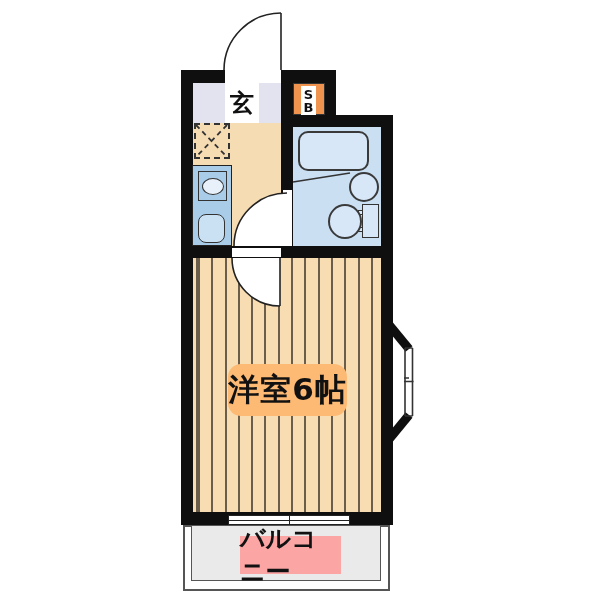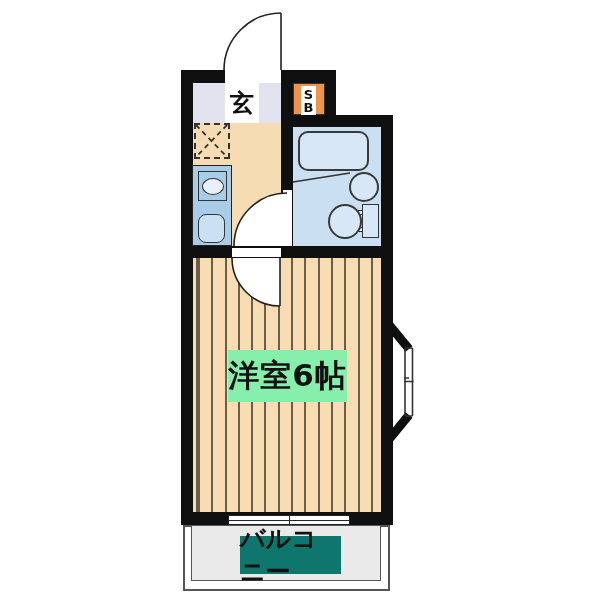--- a/index.html
+++ b/index.html
@@ -45,31 +45,31 @@
   
   .tub{left:298px;top:131px;width:71px;height:40px;border:2px solid #3a3a3a;border-radius:10px;background:#d7e7f8;}
   .basin{left:349px;top:172px;width:30px;height:30px;border:2px solid #3a3a3a;border-radius:50%;background:#d7e7f8;}
   .tank{left:362px;top:204px;width:17px;height:34px;border:1.5px solid #333;background:#d7e7f8;}
   .hinge1{left:358px;top:210px;width:5px;height:5px;border:1px solid #333;background:#d7e7f8;}
   .hinge2{left:358px;top:227px;width:5px;height:5px;border:1px solid #333;background:#d7e7f8;}
   .bowl{left:328px;top:204px;width:34px;height:35px;border:2px solid #3a3a3a;border-radius:50%;background:#d7e7f8;}
   
   .balc-outer{left:183px;top:525px;width:207px;height:66px;border:2px solid #555;background:#ffffff;}
   .balc-inner{left:191px;top:525px;width:190px;height:56px;border:1.5px solid #555;background:#eaeaea;}
-  .balc-label{left:240px;top:536px;width:101px;height:38px;background:#0f766e;
+  .balc-label{left:240px;top:536px;width:101px;height:38px;background:#fca5a5;
     display:flex;align-items:center;justify-content:center;font-size:25px;font-weight:600;}
   
   .slider{left:228px;top:515px;width:122px;height:10px;background:#ffffff;border:1.2px solid #222;}
   .slider-mid{left:229px;top:519.5px;width:120px;height:1.5px;background:#222;}
   .slider-tick{left:288.5px;top:515px;width:1.5px;height:10px;background:#222;}
   
   .lbl-entr{left:225px;top:89px;width:34px;height:28px;display:flex;align-items:center;justify-content:center;
     font-size:24px;font-weight:bold;}
-  .lbl-main{left:228px;top:350px;width:119px;height:52px;background:#86efac;
-    display:flex;align-items:center;justify-content:center;font-size:31px;font-weight:bold;letter-spacing:1px;}
+  .lbl-main{left:228px;top:364px;width:119px;height:52px;background:#fdba74;
+    display:flex;align-items:center;justify-content:center;font-size:31px;font-weight:bold;letter-spacing:1px;border-radius:13px;}
   #overlay{position:absolute;left:0;top:0;width:600px;height:600px;pointer-events:none;}
 </style>
 </head>
 <body>
 
 <div id="canvas">
 
   <div class="abs entrance"></div>
   <div class="abs entr-swath"></div>
   <div class="abs kitchen"></div>

